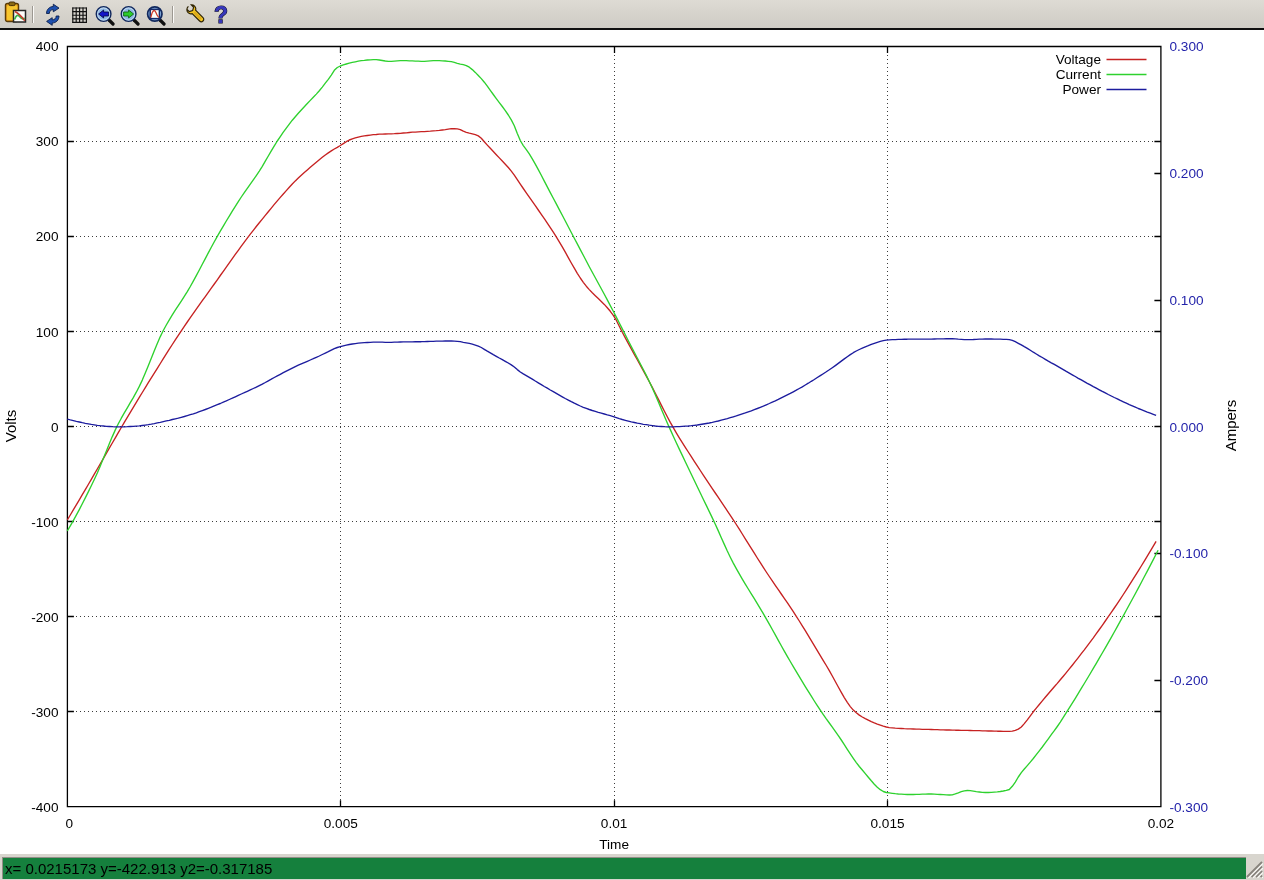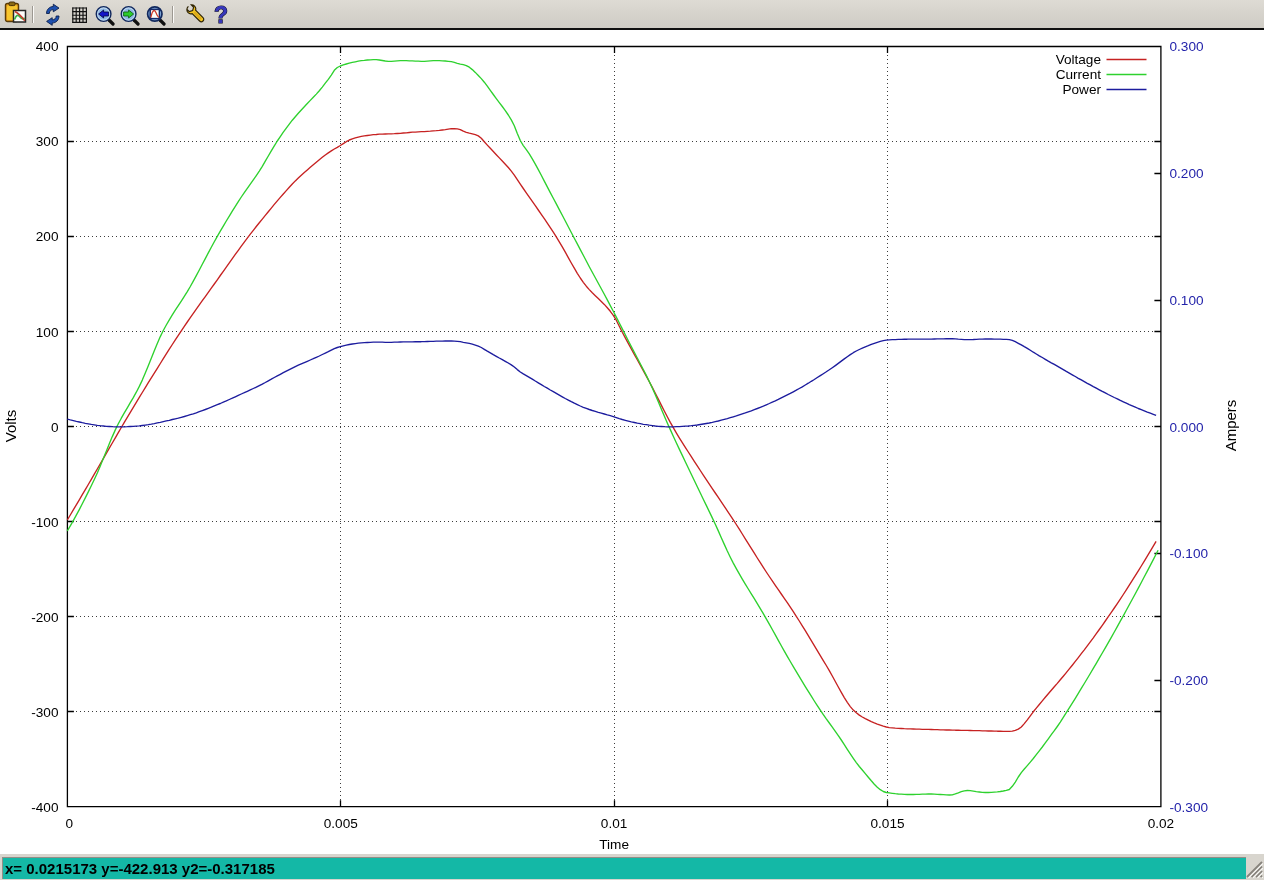--- a/index.html
+++ b/index.html
@@ -4,21 +4,21 @@
 <style>
 html,body{margin:0;padding:0;width:1264px;height:880px;overflow:hidden;background:#fff;
 font-family:"Liberation Sans", sans-serif;}
 #toolbar{position:absolute;left:0;top:0;width:1264px;height:28px;
 background:linear-gradient(#dedbd4,#d5d2cb 55%,#cfccc5);border-bottom:2px solid #101010;}
 .sep{position:absolute;top:6px;width:0px;height:17px;border-left:1px solid #9c9891;border-right:1px solid #fbfaf8;}
 .ticon{position:absolute;top:0;}
 #plot{position:absolute;left:0;top:30px;width:1264px;height:824px;background:#fff;}
 #status{position:absolute;left:0;top:854px;width:1264px;height:26px;background:#d8d5ce;}
 #sfield{position:absolute;left:2px;top:3px;width:1243px;height:21px;
-border-top:1px solid #928e87;border-left:1px solid #928e87;background:#14b8a6;font-weight:bold;}
+border-top:1px solid #928e87;border-left:1px solid #928e87;background:#15803d;}
 #stext{position:absolute;left:2px;top:2px;font-size:15px;color:#000;white-space:pre;}
 </style>
 </head>
 <body>
 <div id="toolbar">
   <svg class="ticon" style="left:4px" width="24" height="28" viewBox="0 0 24 28">
     <rect x="1.5" y="3.5" width="13" height="18" rx="2" fill="#e8a11c" stroke="#5a3c08" stroke-width="1.4"></rect>
     <rect x="3" y="5.5" width="10.2" height="14.5" rx="1" fill="#f7c62e"></rect>
     <rect x="5" y="2" width="6" height="3.6" rx="1.2" fill="#8a6a14" stroke="#4a3206" stroke-width="1"></rect>
     <rect x="9.5" y="10.5" width="12" height="11.5" fill="#fdfdfa" stroke="#262626" stroke-width="1.5"></rect>

